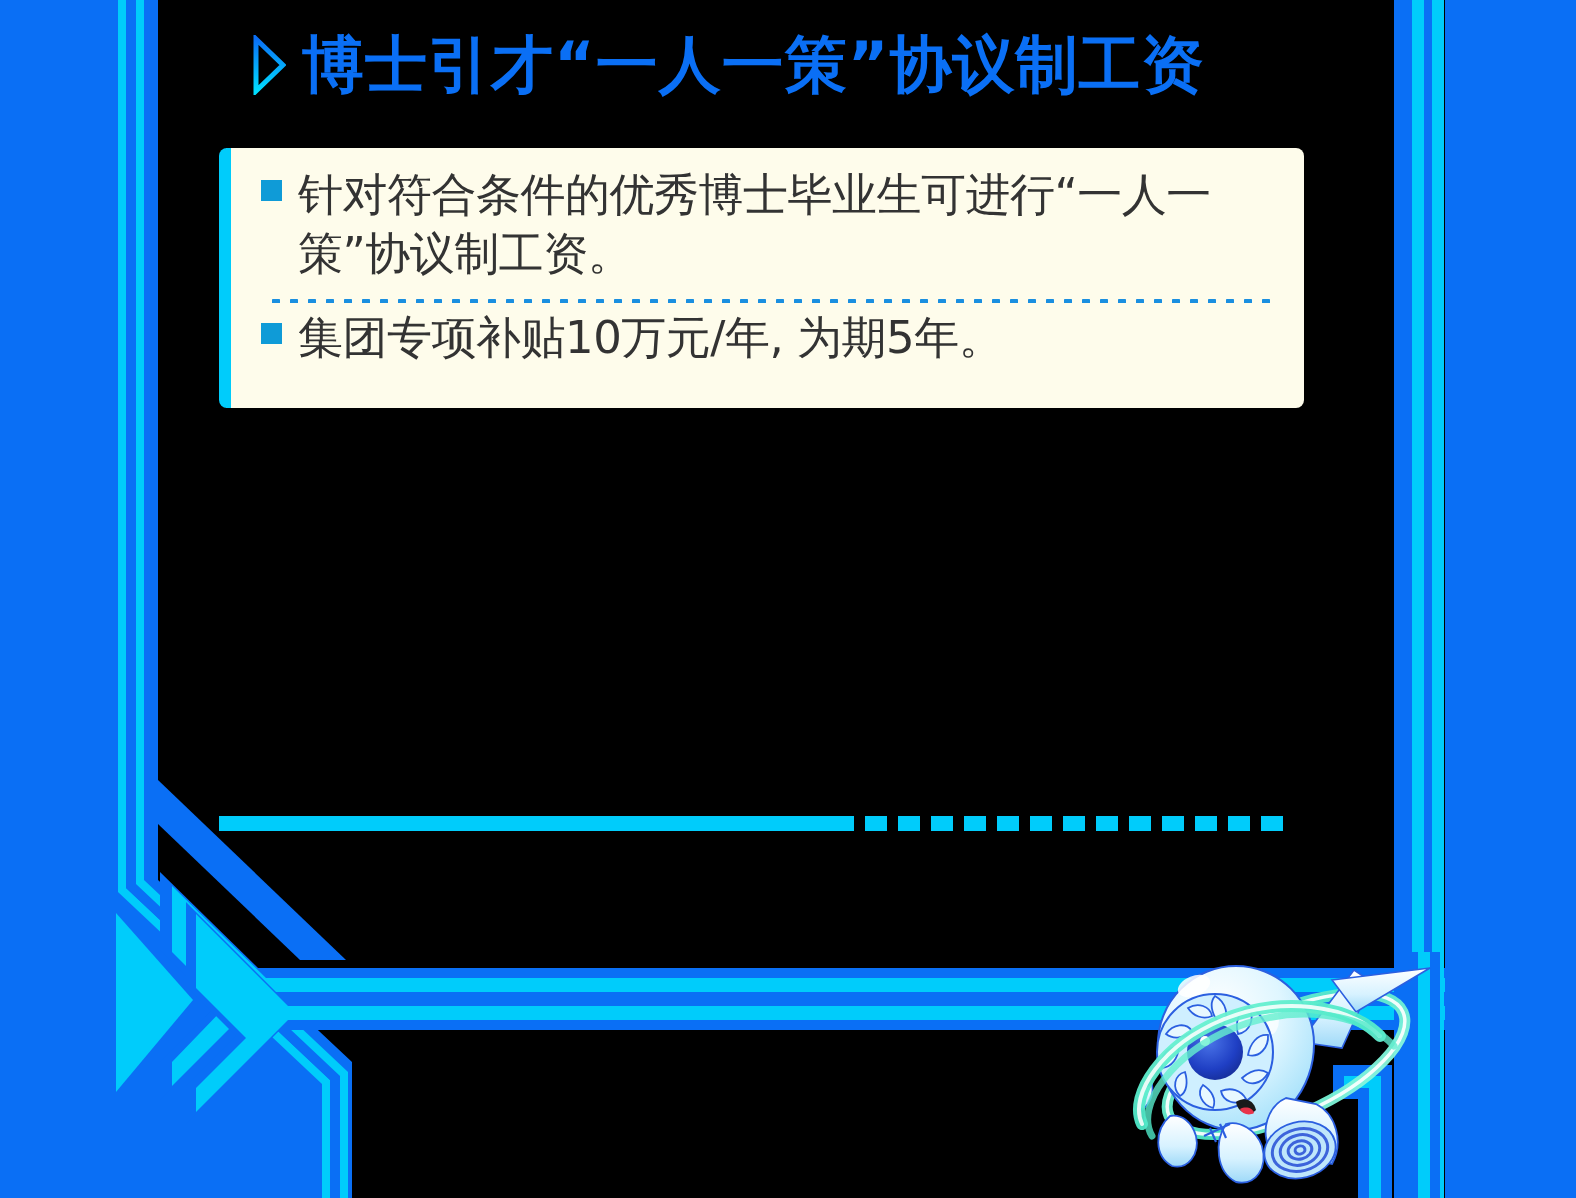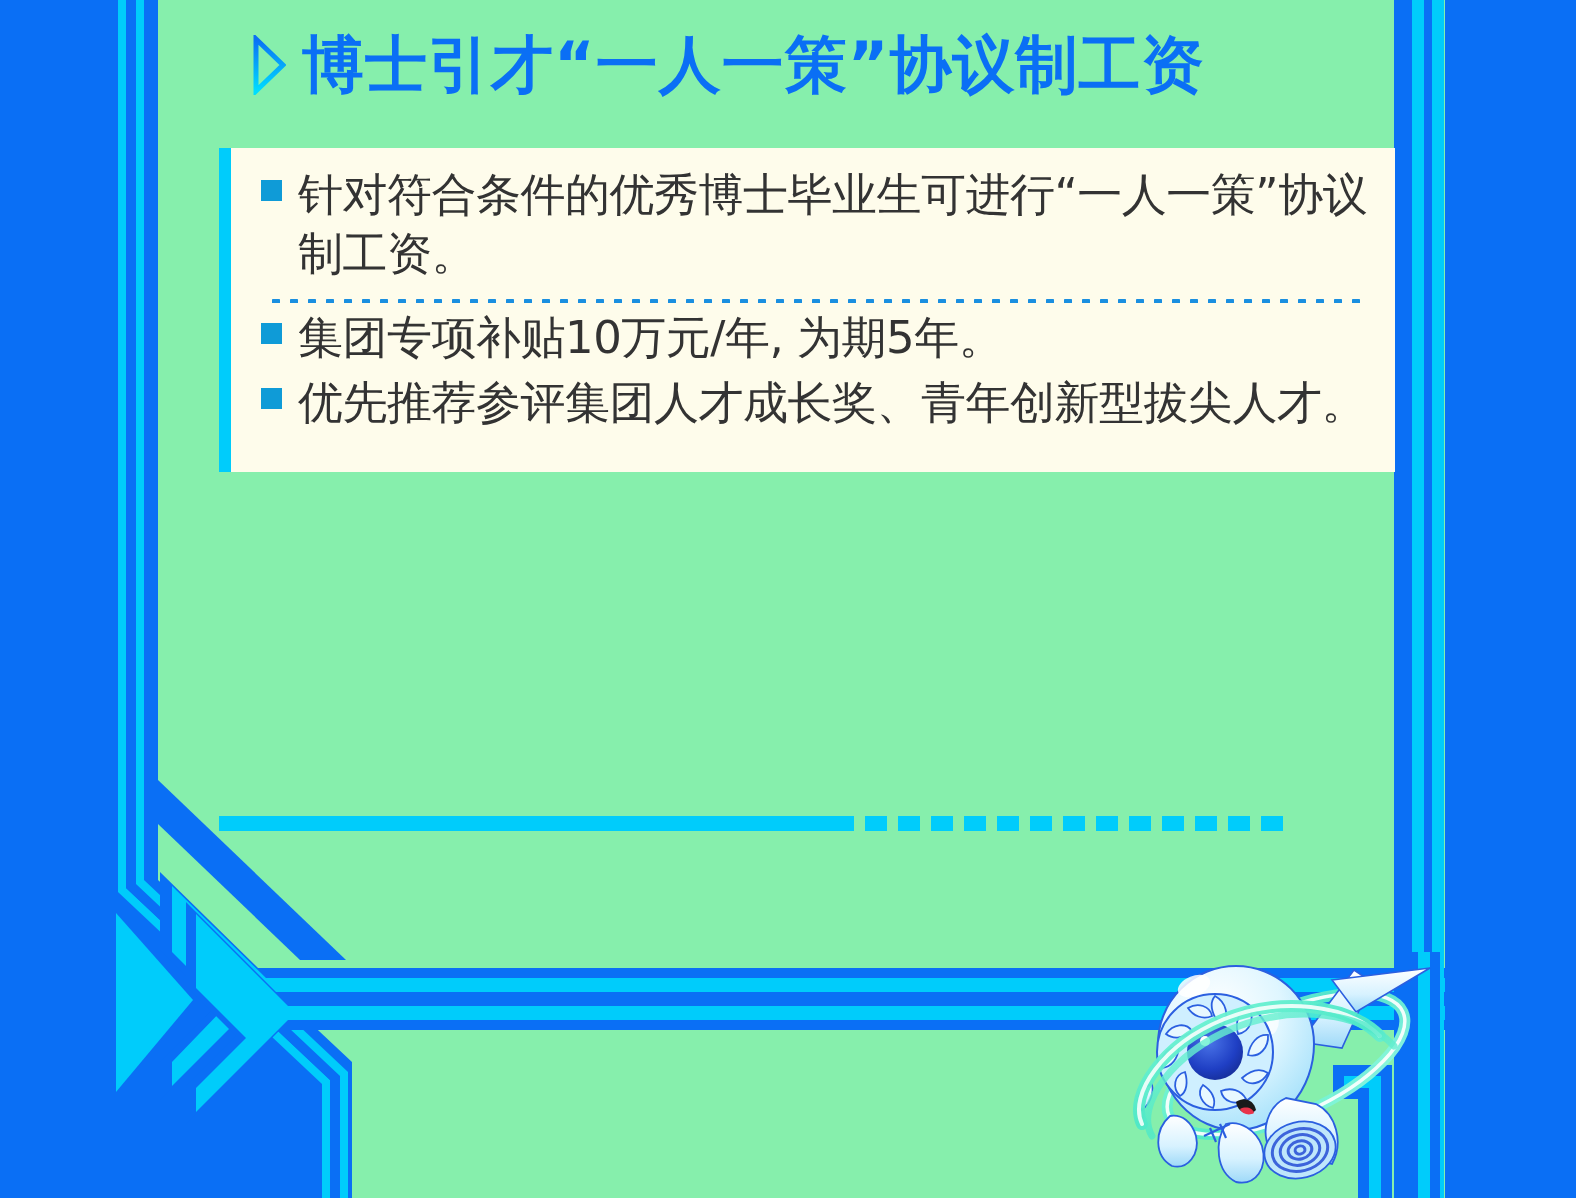--- a/index.html
+++ b/index.html
@@ -5,41 +5,42 @@
   html,body{margin:0;padding:0;background:#ffffff;}
   body{
     font-family:"Liberation Sans","DejaVu Sans",sans-serif;
     -webkit-font-smoothing:antialiased;
   }
   #poster{
     position:relative;
     width:1576px;
     height:1198px;
     overflow:hidden;
-    background:#86efac;
+    background:#000000;
   }
 
   
   .frame-svg{
     position:absolute;
     left:0; top:0;
     width:1576px; height:1198px;
     pointer-events:none;
   }
 
   
   .card{
     position:absolute;
     left:219px;
     top:148px;
-    width:1176px;
+    width:1085px;
     background:#fefceb;
     box-sizing:border-box;
     border-left:12px solid #00ccfb;
     padding:0;
+    border-radius:8px;
   }
 
   .title-row{
     position:absolute;
     left:252px;
     top:34px;
     display:flex;
     align-items:center;
     gap:16px;
     white-space:nowrap;
@@ -221,24 +222,20 @@
         </li>
       </ul>
 
       <div class="dotted-div"></div>
 
 
       <ul class="bullet-list">
         <li class="bullet">
           <span class="sq"></span>
           <span class="btxt">集团专项补贴10万元/年, 为期5年。</span>
-        </li>
-        <li class="bullet">
-          <span class="sq"></span>
-          <span class="btxt">优先推荐参评集团人才成长奖、青年创新型拔尖人才。</span>
         </li>
       </ul>
 
       <div style="height:34px"></div>
     </div>
   </div>
 
   <div class="card-bottom-line" id="cardRail" style="top: 816px;"></div>
   <div class="card-dashes" id="cardDashes" style="top: 816px; left: 832px; width: 460px;"></div>
 

